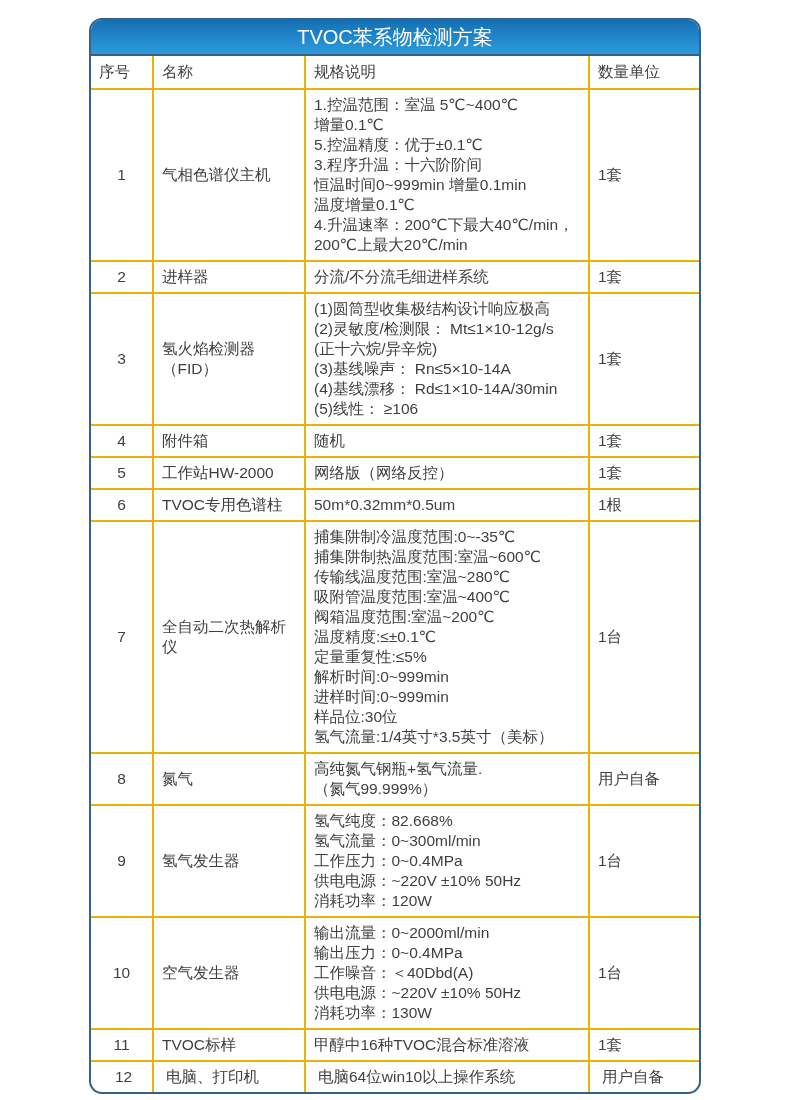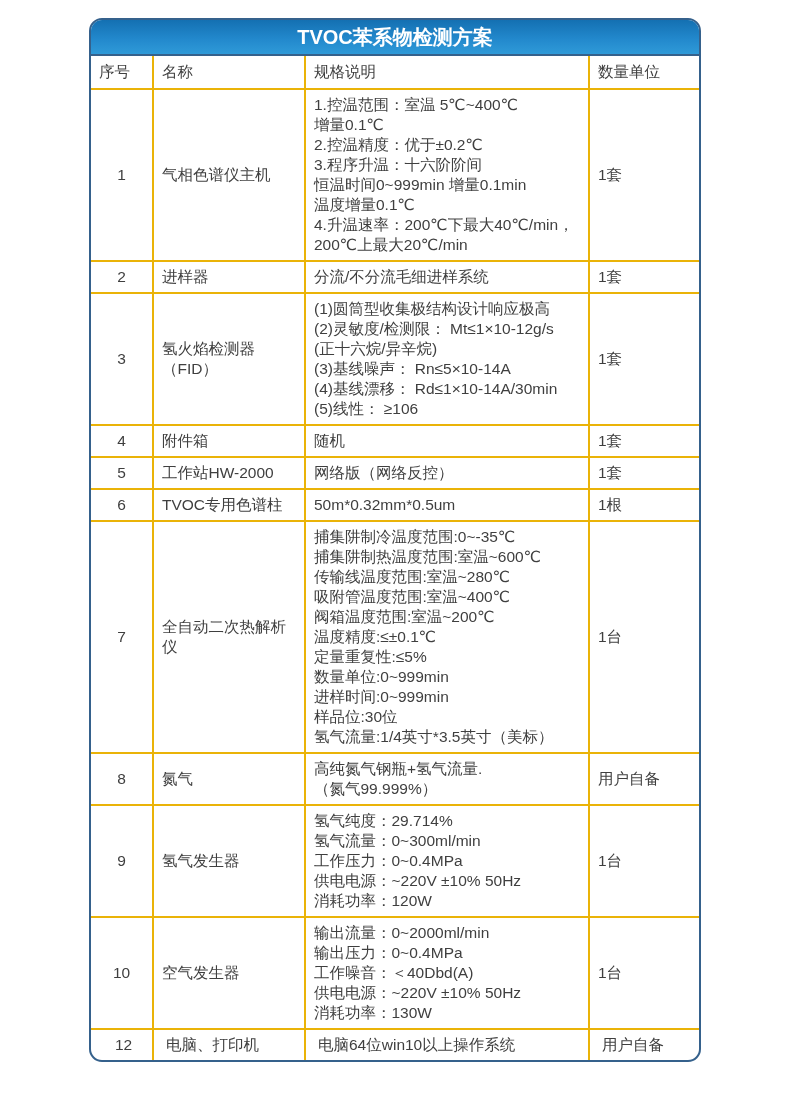--- a/index.html
+++ b/index.html
@@ -17,21 +17,21 @@
     border: 2px solid #35618c;
     border-radius: 13px;
     overflow: hidden;
     background: #ffffff;
   }
   .title-bar {
     height: 34px;
     line-height: 34px;
     text-align: center;
     font-size: 20px;
-    font-weight: bold;
+    font-weight: normal;
     color: #ffffff;
     background: linear-gradient(180deg, #1470b2 0%, #2288cc 55%, #2f9ad8 100%);
     border-bottom: 2px solid #35618c;
   }
   table.spec-table {
     border-collapse: collapse;
     width: 100%;
     table-layout: fixed;
   }
   table.spec-table td, table.spec-table th {
@@ -77,21 +77,21 @@
         <th>数量单位</th>
       </tr>
     </thead>
     <tbody id="rows-body">
         <tr>
           <td class="cell-no">1</td>
           <td class="cell-name">气相色谱仪主机</td>
           <td class="cell-spec">
             <div class="spec-line">1.控温范围：室温 5℃~400℃</div>
             <div class="spec-line">增量0.1℃</div>
-            <div class="spec-line">2.控温精度：优于±0.2℃</div>
+            <div class="spec-line">5.控温精度：优于±0.1℃</div>
             <div class="spec-line">3.程序升温：十六阶阶间</div>
             <div class="spec-line">恒温时间0~999min 增量0.1min</div>
             <div class="spec-line">温度增量0.1℃</div>
             <div class="spec-line">4.升温速率：200℃下最大40℃/min，</div>
             <div class="spec-line">200℃上最大20℃/min</div>
           </td>
           <td class="cell-qty">1套</td>
         </tr>
         <tr>
           <td class="cell-no">2</td>
@@ -142,61 +142,69 @@
           <td class="cell-no">7</td>
           <td class="cell-name">全自动二次热解析仪</td>
           <td class="cell-spec">
             <div class="spec-line">捕集阱制冷温度范围:0~-35℃</div>
             <div class="spec-line">捕集阱制热温度范围:室温~600℃</div>
             <div class="spec-line">传输线温度范围:室温~280℃</div>
             <div class="spec-line">吸附管温度范围:室温~400℃</div>
             <div class="spec-line">阀箱温度范围:室温~200℃</div>
             <div class="spec-line">温度精度:≤±0.1℃</div>
             <div class="spec-line">定量重复性:≤5%</div>
-            <div class="spec-line">数量单位:0~999min</div>
+            <div class="spec-line">解析时间:0~999min</div>
             <div class="spec-line">进样时间:0~999min</div>
             <div class="spec-line">样品位:30位</div>
             <div class="spec-line">氢气流量:1/4英寸*3.5英寸（美标）</div>
           </td>
           <td class="cell-qty">1台</td>
         </tr>
         <tr>
           <td class="cell-no">8</td>
           <td class="cell-name">氮气</td>
           <td class="cell-spec">
             <div class="spec-line">高纯氮气钢瓶+氢气流量.</div>
             <div class="spec-line">（氮气99.999%）</div>
           </td>
           <td class="cell-qty">用户自备</td>
         </tr>
         <tr>
           <td class="cell-no">9</td>
           <td class="cell-name">氢气发生器</td>
           <td class="cell-spec">
-            <div class="spec-line">氢气纯度：29.714%</div>
+            <div class="spec-line">氢气纯度：82.668%</div>
             <div class="spec-line">氢气流量：0~300ml/min</div>
             <div class="spec-line">工作压力：0~0.4MPa</div>
             <div class="spec-line">供电电源：~220V ±10% 50Hz</div>
             <div class="spec-line">消耗功率：120W</div>
           </td>
           <td class="cell-qty">1台</td>
         </tr>
         <tr>
           <td class="cell-no">10</td>
           <td class="cell-name">空气发生器</td>
           <td class="cell-spec">
             <div class="spec-line">输出流量：0~2000ml/min</div>
             <div class="spec-line">输出压力：0~0.4MPa</div>
             <div class="spec-line">工作噪音：＜40Dbd(A)</div>
             <div class="spec-line">供电电源：~220V ±10% 50Hz</div>
             <div class="spec-line">消耗功率：130W</div>
           </td>
           <td class="cell-qty">1台</td>
         </tr>
         <tr>
+          <td class="cell-no">11</td>
+          <td class="cell-name">TVOC标样</td>
+          <td class="cell-spec">
+            <div class="spec-line">甲醇中16种TVOC混合标准溶液</div>
+          </td>
+          <td class="cell-qty">1套</td>
+        </tr>
+        <tr>
           <td class="cell-no">12</td>
           <td class="cell-name">电脑、打印机</td>
           <td class="cell-spec">
             <div class="spec-line">电脑64位win10以上操作系统</div>
           </td>
           <td class="cell-qty">用户自备</td>
         </tr>
       </tbody>
   </table>
 </div>

